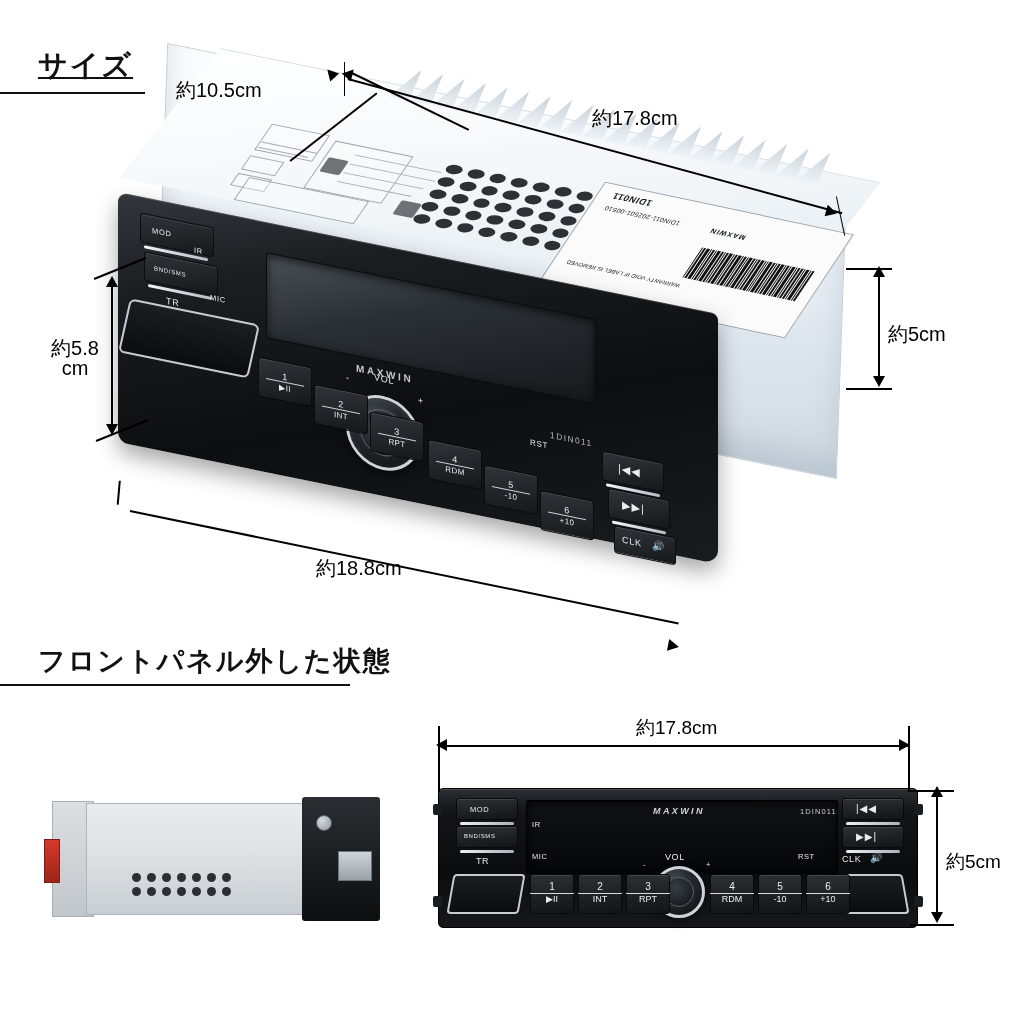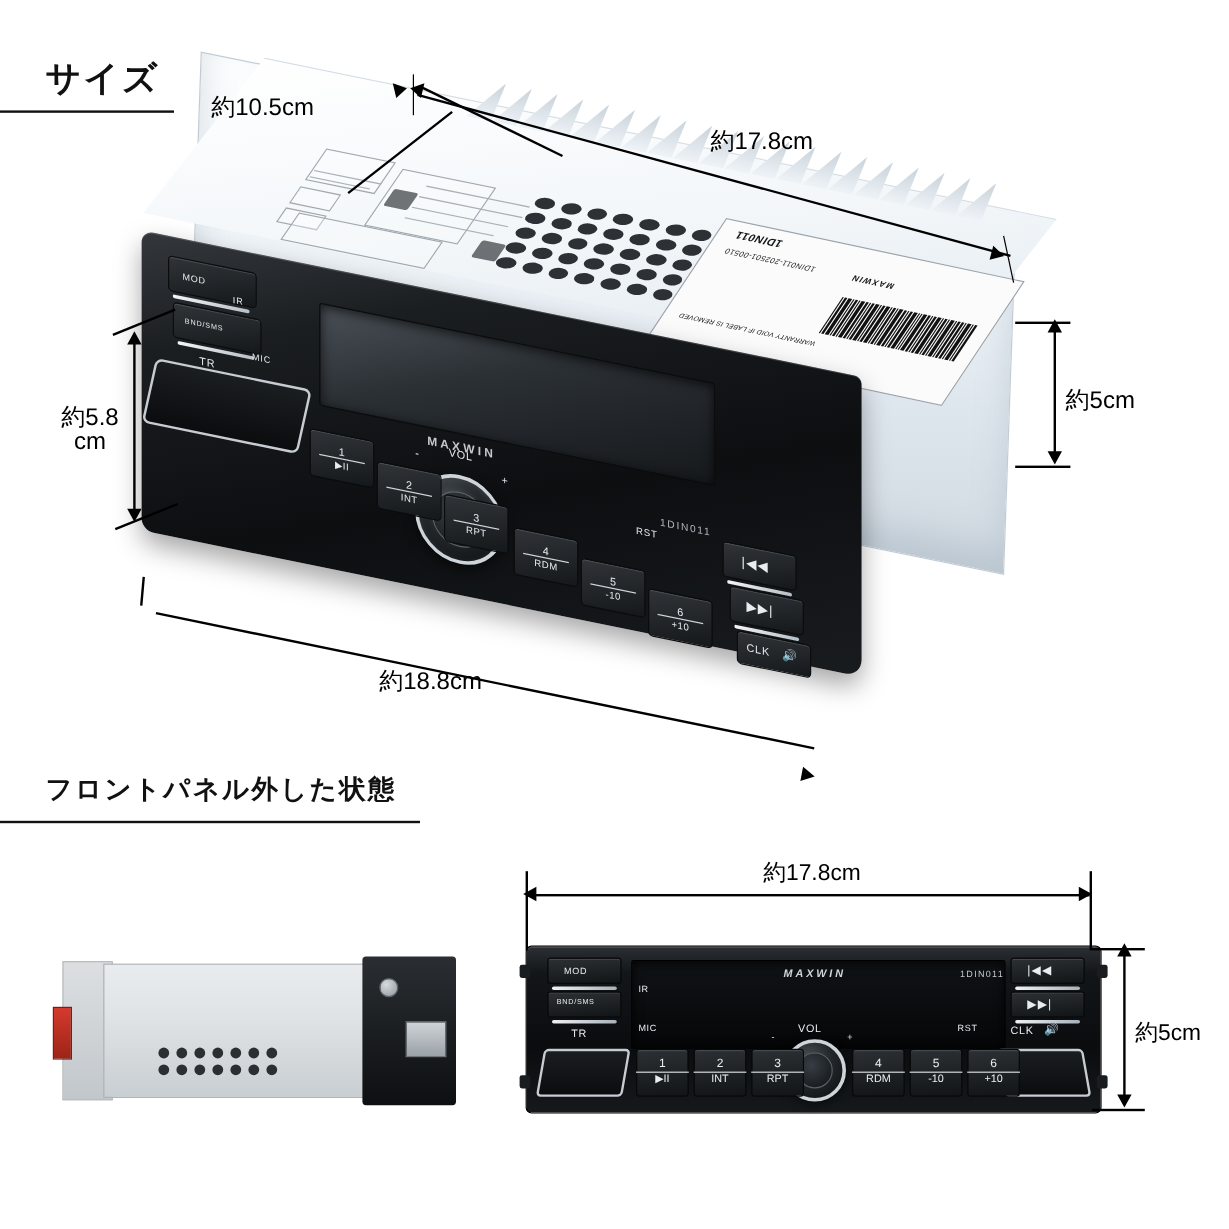--- a/index.html
+++ b/index.html
@@ -214,21 +214,21 @@
     position: absolute; border: 2px solid #c6ccd2; border-radius: 4px;
     background: linear-gradient(180deg,#1b1e21,#0a0c0e);
   }
   .glyph { color: #e9edf0; font-size: 10px; letter-spacing: 1px; }
 </style>
 </head>
 <body>
 
 <div class="stage">
 
-  <div class="sec-head" style="left:38px; top:46px; font-size:29px;">サイズ</div>
+  <div class="sec-head" style="left:38px; top:46px; font-size:29px;text-decoration:underline;">サイズ</div>
   <div class="sec-rule" style="left:0px; top:92px; width:145px;"></div>
 
   <div class="unit3d">
 
     <div class="chassis"></div>
     <div class="chassis-top"></div>
 
     <div class="teeth">
       <i></i>
         <i></i>
@@ -470,21 +470,21 @@
   <div class="arrow ar-up" style="left:873px; top:266px;"></div>
   <div class="arrow ar-down" style="left:873px; top:376px;"></div>
   <div class="dline h" style="left:846px; top:268px; width:46px;"></div>
   <div class="dline h" style="left:846px; top:388px; width:46px;"></div>
 
   <div class="dim" style="left:316px; top:558px; font-size:20px;">約18.8cm</div>
   <div class="dline h" style="left:130px; top:510px; width:560px; transform: rotate(11.6deg);"></div>
   <div class="arrow ar-right" style="left:668px; top:640px; transform: rotate(11deg);"></div>
   <div class="dline h" style="left:120px; top:480px; width:24px; transform: rotate(95deg);"></div>
 
-  <div class="sec-head" style="left:38px; top:643px; font-size:22px;">フロントパネル外した状態</div>
+  <div class="sec-head" style="left:38px; top:643px; font-size:27px;">フロントパネル外した状態</div>
   <div class="sec-rule" style="left:0px; top:684px; width:350px;"></div>
 
   <div class="sideview">
     <div class="sv-lip"></div>
     <div class="sv-red"></div>
     <div class="sv-body"></div>
     <div class="sv-holes">
       <i></i>
         <i></i>
         <i></i>

